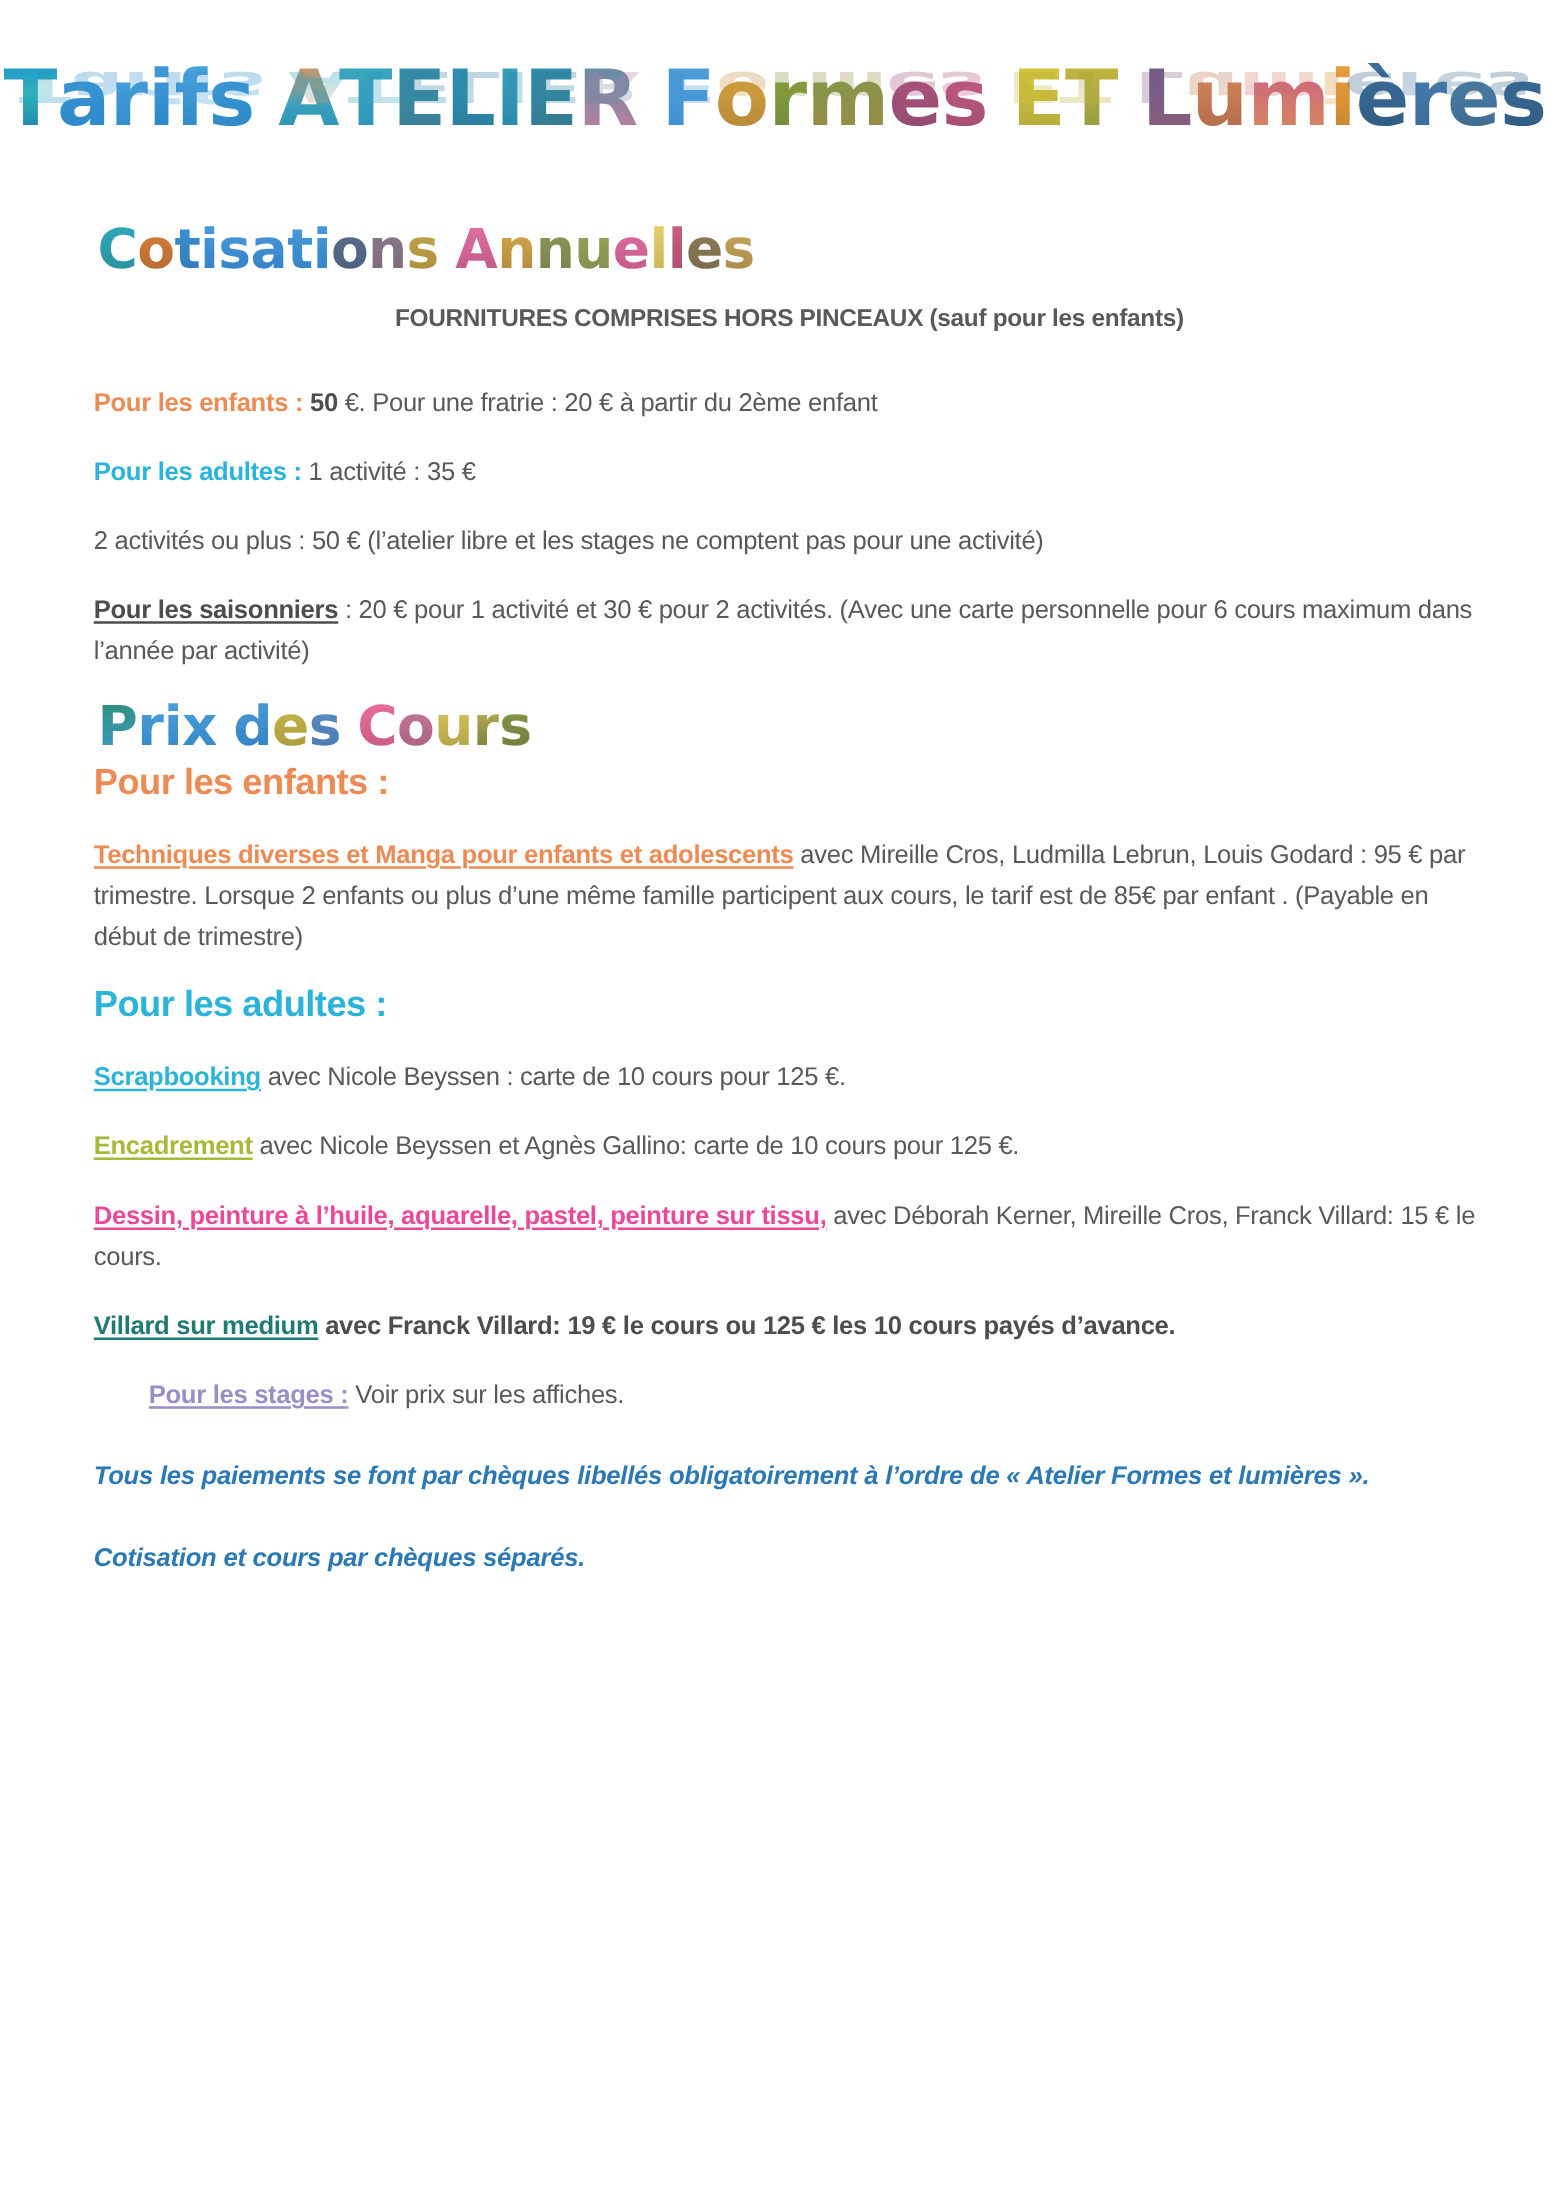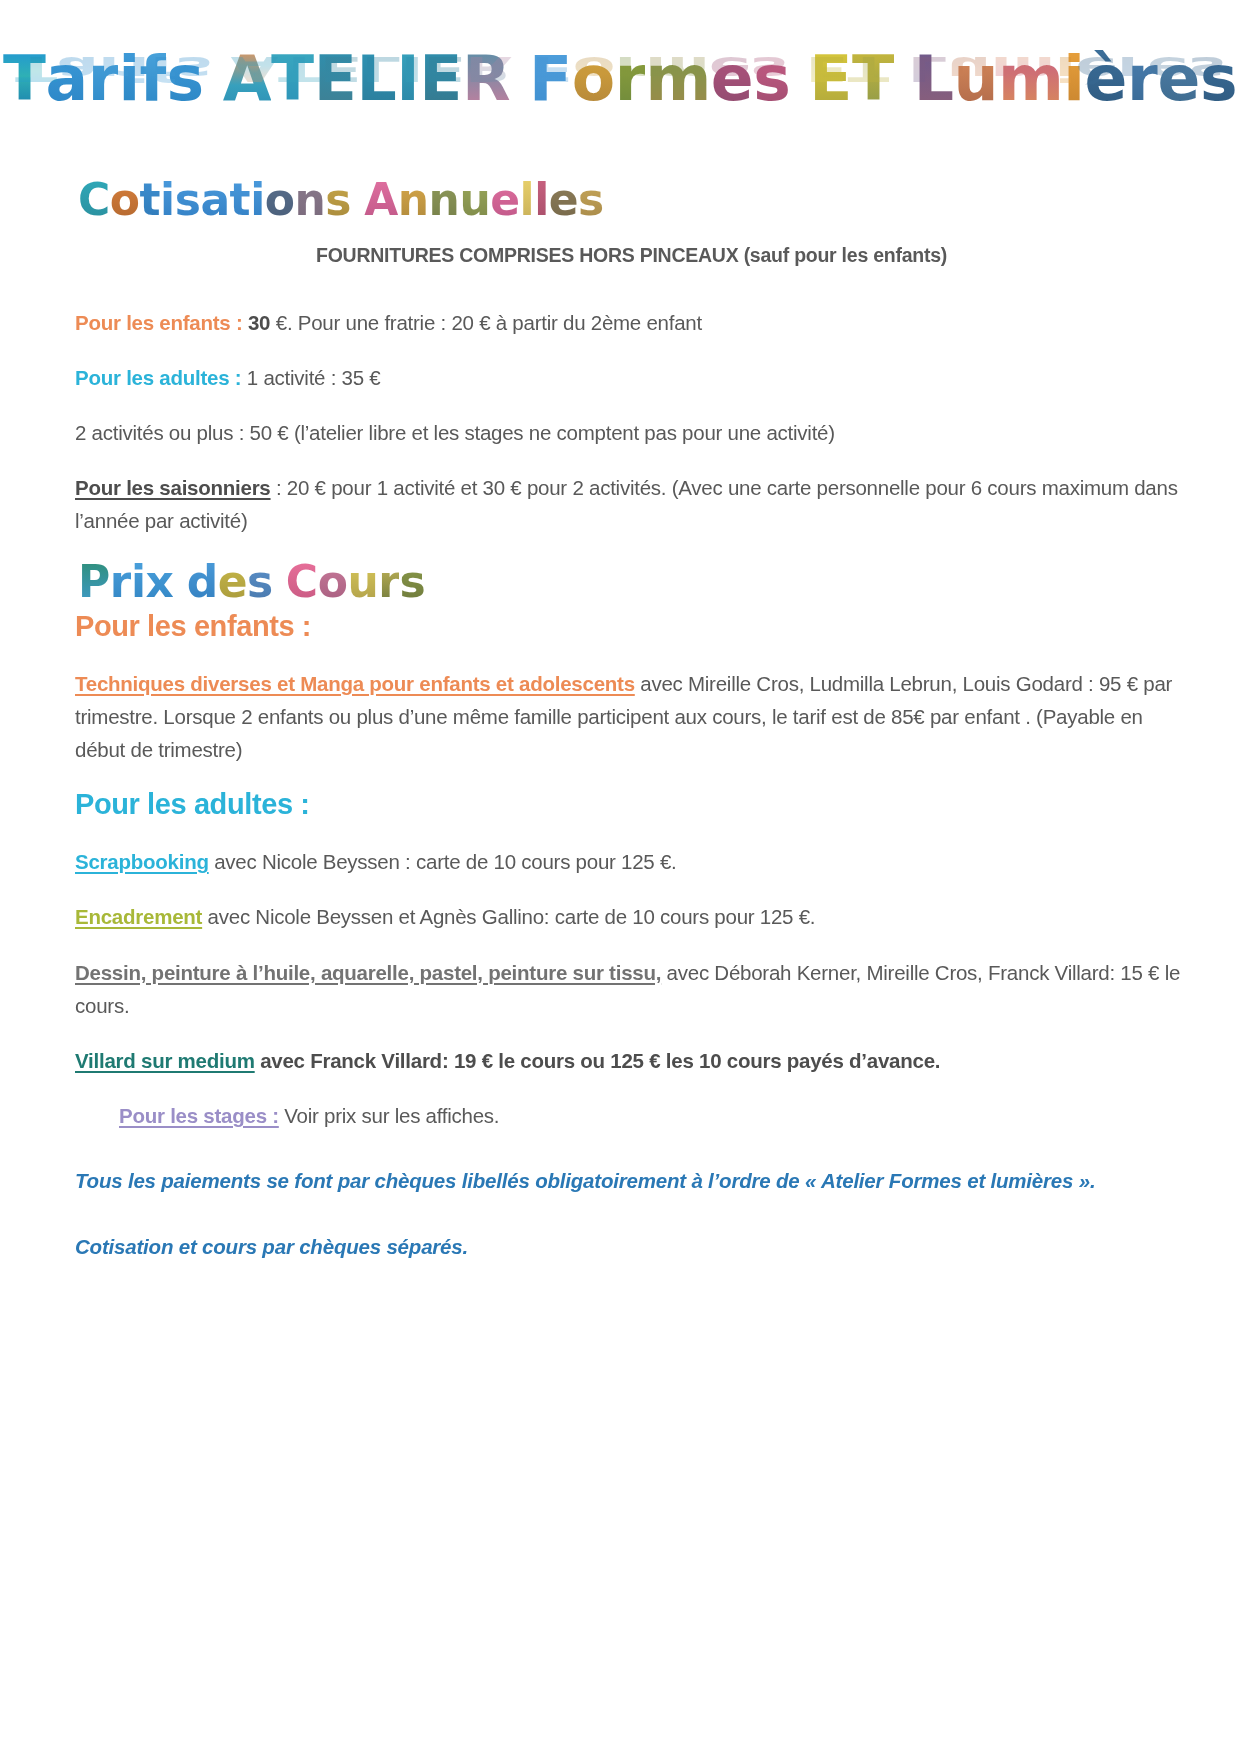--- a/index.html
+++ b/index.html
@@ -101,21 +101,21 @@
     font-size: 19.5px;
     margin-bottom: 34px;
   }
   .lbl {
     font-weight: bold;
   }
   .orange { color: #ed8b55; }
   .cyan   { color: #2bb3d9; }
   .dark   { color: #4d4d4d; }
   .olive  { color: #a8b838; }
-  .salmon { color: #737373; }
+  .salmon { color: #ec4899; }
   .teal   { color: #1f7a72; }
   .purple { color: #9a8ec7; margin-left: 44px; }
   .u { text-decoration: underline; text-underline-offset: 3px; }
 
   h2.head-orange, h2.head-cyan {
     font-family: "Liberation Sans", sans-serif;
     font-size: 29px;
     font-weight: bold;
     margin: 6px 0 24px 0;
     letter-spacing: -0.4px;
@@ -147,21 +147,21 @@
 
   <div>
     <div class="wordart section-wordart" id="cotisations-title"><span class="ch" style="background-image: linear-gradient(rgb(47, 168, 184) 0%, rgb(42, 143, 158) 100%);">C</span><span class="ch" style="background-image: linear-gradient(rgb(216, 128, 60) 0%, rgb(179, 104, 48) 100%);">o</span><span class="ch" style="background-image: linear-gradient(rgb(63, 143, 208) 0%, rgb(47, 122, 184) 100%);">t</span><span class="ch" style="background-image: linear-gradient(rgb(74, 154, 220) 0%, rgb(51, 128, 196) 100%);">i</span><span class="ch" style="background-image: linear-gradient(rgb(74, 154, 220) 0%, rgb(51, 128, 196) 100%);">s</span><span class="ch" style="background-image: linear-gradient(rgb(74, 154, 220) 0%, rgb(51, 128, 196) 100%);">a</span><span class="ch" style="background-image: linear-gradient(rgb(74, 154, 220) 0%, rgb(51, 128, 196) 100%);">t</span><span class="ch" style="background-image: linear-gradient(rgb(74, 154, 220) 0%, rgb(51, 128, 196) 100%);">i</span><span class="ch" style="background-image: linear-gradient(rgb(90, 111, 140) 0%, rgb(74, 95, 122) 100%);">o</span><span class="ch" style="background-image: linear-gradient(rgb(138, 122, 140) 0%, rgb(122, 106, 124) 100%);">n</span><span class="ch" style="background-image: linear-gradient(rgb(200, 168, 74) 0%, rgb(168, 138, 60) 100%);">s</span><span class="sp"></span><span class="ch" style="background-image: linear-gradient(rgb(224, 112, 160) 0%, rgb(192, 88, 136) 100%);">A</span><span class="ch" style="background-image: linear-gradient(rgb(216, 168, 74) 0%, rgb(176, 138, 60) 100%);">n</span><span class="ch" style="background-image: linear-gradient(rgb(143, 154, 90) 0%, rgb(118, 128, 74) 100%);">n</span><span class="ch" style="background-image: linear-gradient(rgb(154, 168, 90) 0%, rgb(127, 138, 74) 100%);">u</span><span class="ch" style="background-image: linear-gradient(rgb(224, 112, 160) 0%, rgb(192, 88, 136) 100%);">e</span><span class="ch" style="background-image: linear-gradient(rgb(232, 208, 106) 0%, rgb(200, 176, 90) 100%);">l</span><span class="ch" style="background-image: linear-gradient(rgb(200, 96, 127) 0%, rgb(168, 79, 106) 100%);">l</span><span class="ch" style="background-image: linear-gradient(rgb(143, 127, 90) 0%, rgb(118, 104, 74) 100%);">e</span><span class="ch" style="background-image: linear-gradient(rgb(200, 168, 90) 0%, rgb(168, 138, 74) 100%);">s</span></div>
 
     <div class="content">
       <div class="gap-md"></div>
       <p class="body center">FOURNITURES COMPRISES HORS PINCEAUX (sauf pour les enfants)</p>
 
       <p class="body">
         <span class="lbl orange">Pour les enfants :</span>
-        <span class="lbl dark">30</span><span> €.  Pour une fratrie : 20 € à partir du 2ème enfant</span>
+        <span class="lbl dark">50</span><span> €.  Pour une fratrie : 20 € à partir du 2ème enfant</span>
       </p>
 
       <p class="body">
         <span class="lbl cyan">Pour les adultes :</span>
         <span>1 activité : 35 €</span>
       </p>
 
       <p class="body">2 activités ou plus : 50 €  (l’atelier libre et les stages ne comptent pas pour une activité)</p>
 
 

